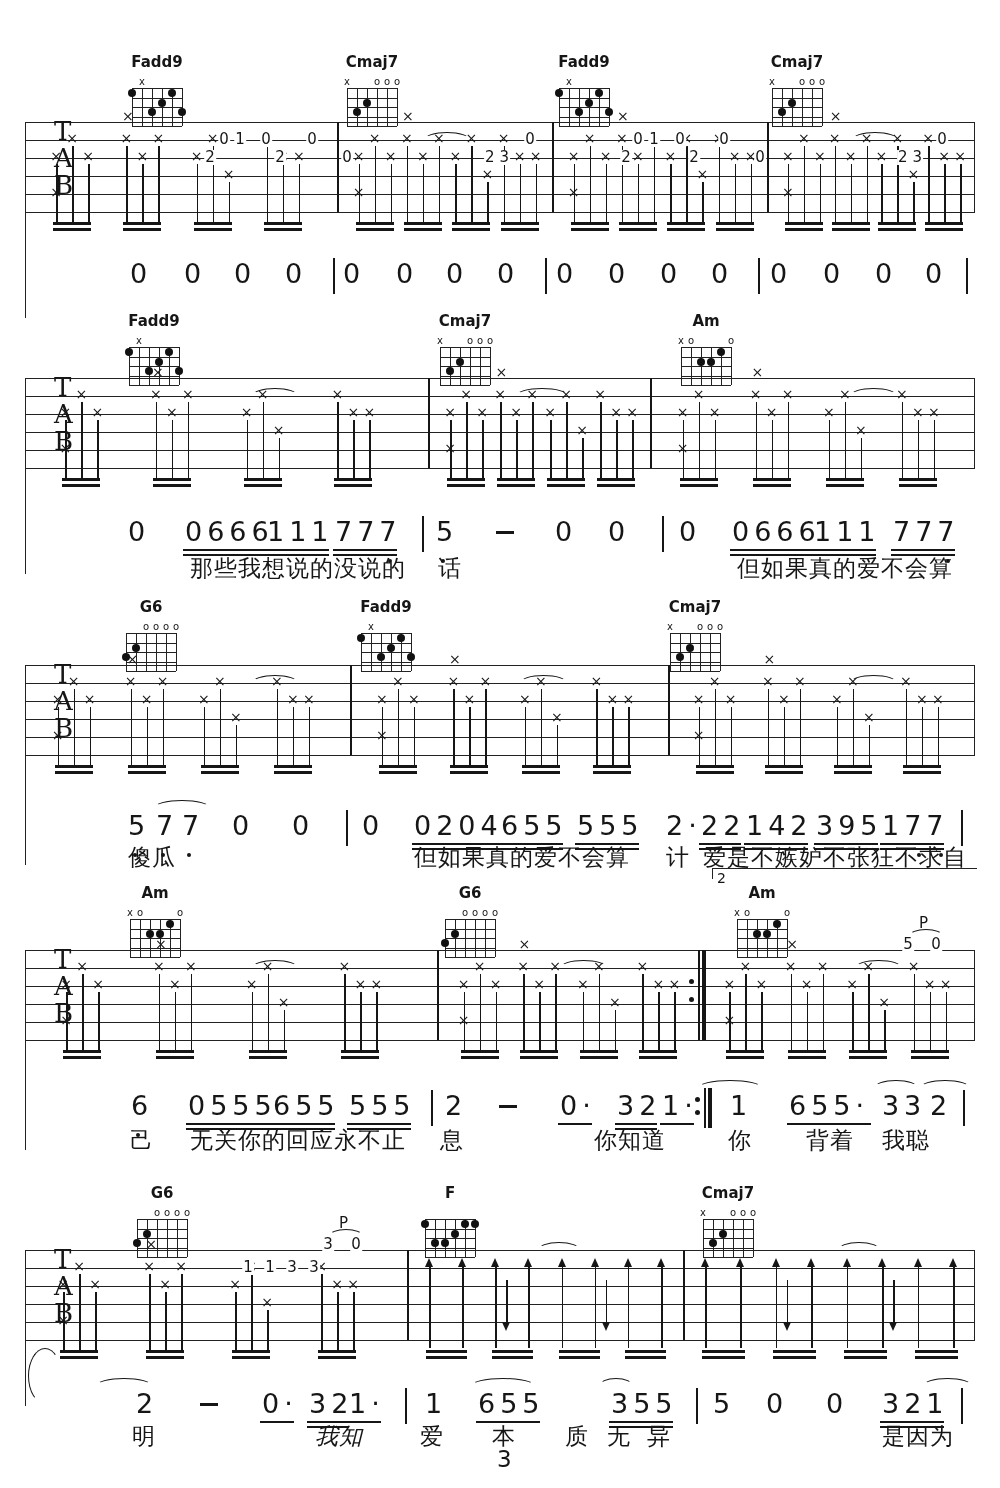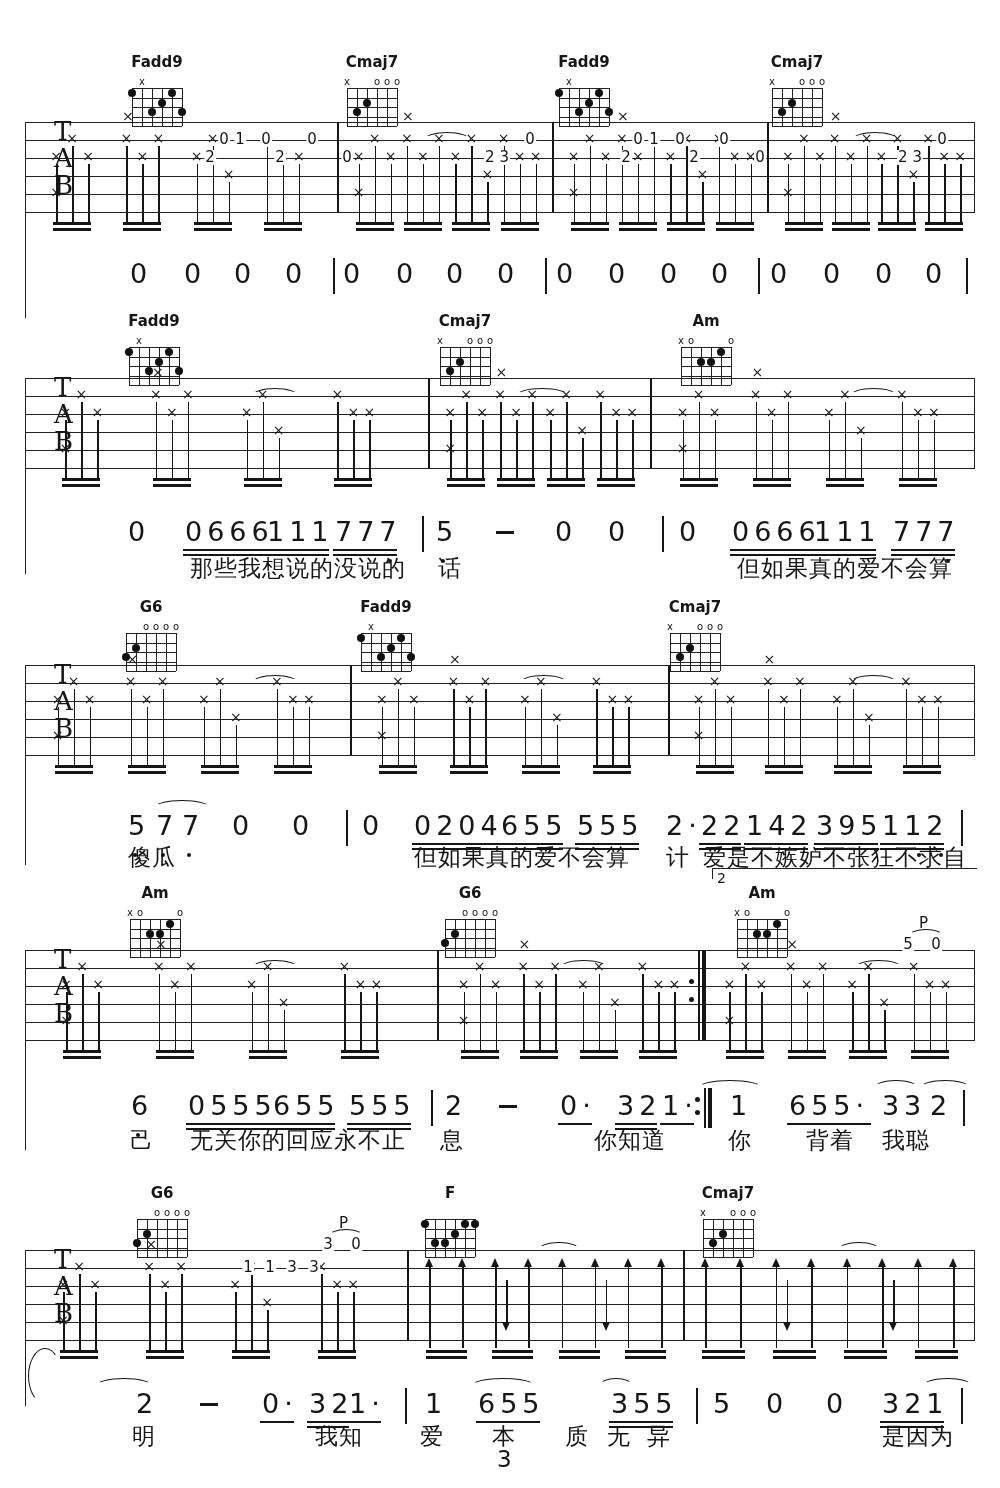--- a/index.html
+++ b/index.html
@@ -695,21 +695,21 @@
       <div class="jnote" style="left: 666px; top: 812px;">2·</div>
       <div class="jnote" style="left: 701px; top: 812px;">22</div>
       <div class="junder" style="left: 699px; top: 843px; width: 42px;"></div>
       <div class="junder" style="left: 699px; top: 848px; width: 42px;"></div>
       <div class="jnote" style="left: 746px; top: 812px;">142</div>
       <div class="junder" style="left: 744px; top: 843px; width: 64px;"></div>
       <div class="junder" style="left: 744px; top: 848px; width: 64px;"></div>
       <div class="jnote" style="left: 816px; top: 812px;">395</div>
       <div class="junder" style="left: 814px; top: 843px; width: 64px;"></div>
       <div class="junder" style="left: 814px; top: 848px; width: 64px;"></div>
-      <div class="jnote" style="left: 882px; top: 812px;">112</div>
+      <div class="jnote" style="left: 882px; top: 812px;">177</div>
       <div class="junder" style="left: 880px; top: 843px; width: 64px;"></div>
       <div class="junder" style="left: 880px; top: 848px; width: 64px;"></div>
       <div class="jbar" style="left: 961px; top: 810px;"></div>
       <div class="arc" style="left: 154px; top: 800px; width: 54px; height: 14px;"></div>
       <div class="ldot" style="left: 133px; top: 853px;"></div>
       <div class="ldot" style="left: 161px; top: 853px;"></div>
       <div class="ldot" style="left: 187px; top: 853px;"></div>
       <div class="ldot" style="left: 917px; top: 853px;"></div>
       <div class="ldot" style="left: 939px; top: 853px;"></div>
       <div class="lyr" style="left: 128px; top: 845px;">傻瓜</div>
@@ -1128,21 +1128,21 @@
       <div class="jnote" style="left: 826px; top: 1390px;">0</div>
       <div class="jnote" style="left: 882px; top: 1390px;">321</div>
       <div class="junder" style="left: 880px; top: 1421px; width: 64px;"></div>
       <div class="junder" style="left: 880px; top: 1426px; width: 64px;"></div>
       <div class="jbar" style="left: 961px; top: 1388px;"></div>
       <div class="arc" style="left: 96px; top: 1378px; width: 54px; height: 14px;"></div>
       <div class="arc" style="left: 471px; top: 1378px; width: 62px; height: 14px;"></div>
       <div class="arc" style="left: 599px; top: 1378px; width: 32px; height: 14px;"></div>
       <div class="arc" style="left: 923px; top: 1378px; width: 47px; height: 14px;"></div>
       <div class="lyr" style="left: 132px; top: 1424px;">明</div>
-      <div class="lyr" style="left: 315px; top: 1424px;">我知</div>
+      <div class="lyr" style="left: 315px; top: 1424px; font-style: italic;">我知</div>
       <div class="lyr" style="left: 420px; top: 1424px;">爱</div>
       <div class="lyr" style="left: 492px; top: 1424px;">本</div>
       <div class="lyr" style="left: 565px; top: 1424px;">质</div>
       <div class="lyr" style="left: 607px; top: 1424px;">无</div>
       <div class="lyr" style="left: 647px; top: 1424px;">异</div>
       <div class="lyr" style="left: 882px; top: 1424px;">是因为</div>
     </div>
   <span class="pagenum" style="left:497px;top:1448px;">3</span>
 </div>
 

